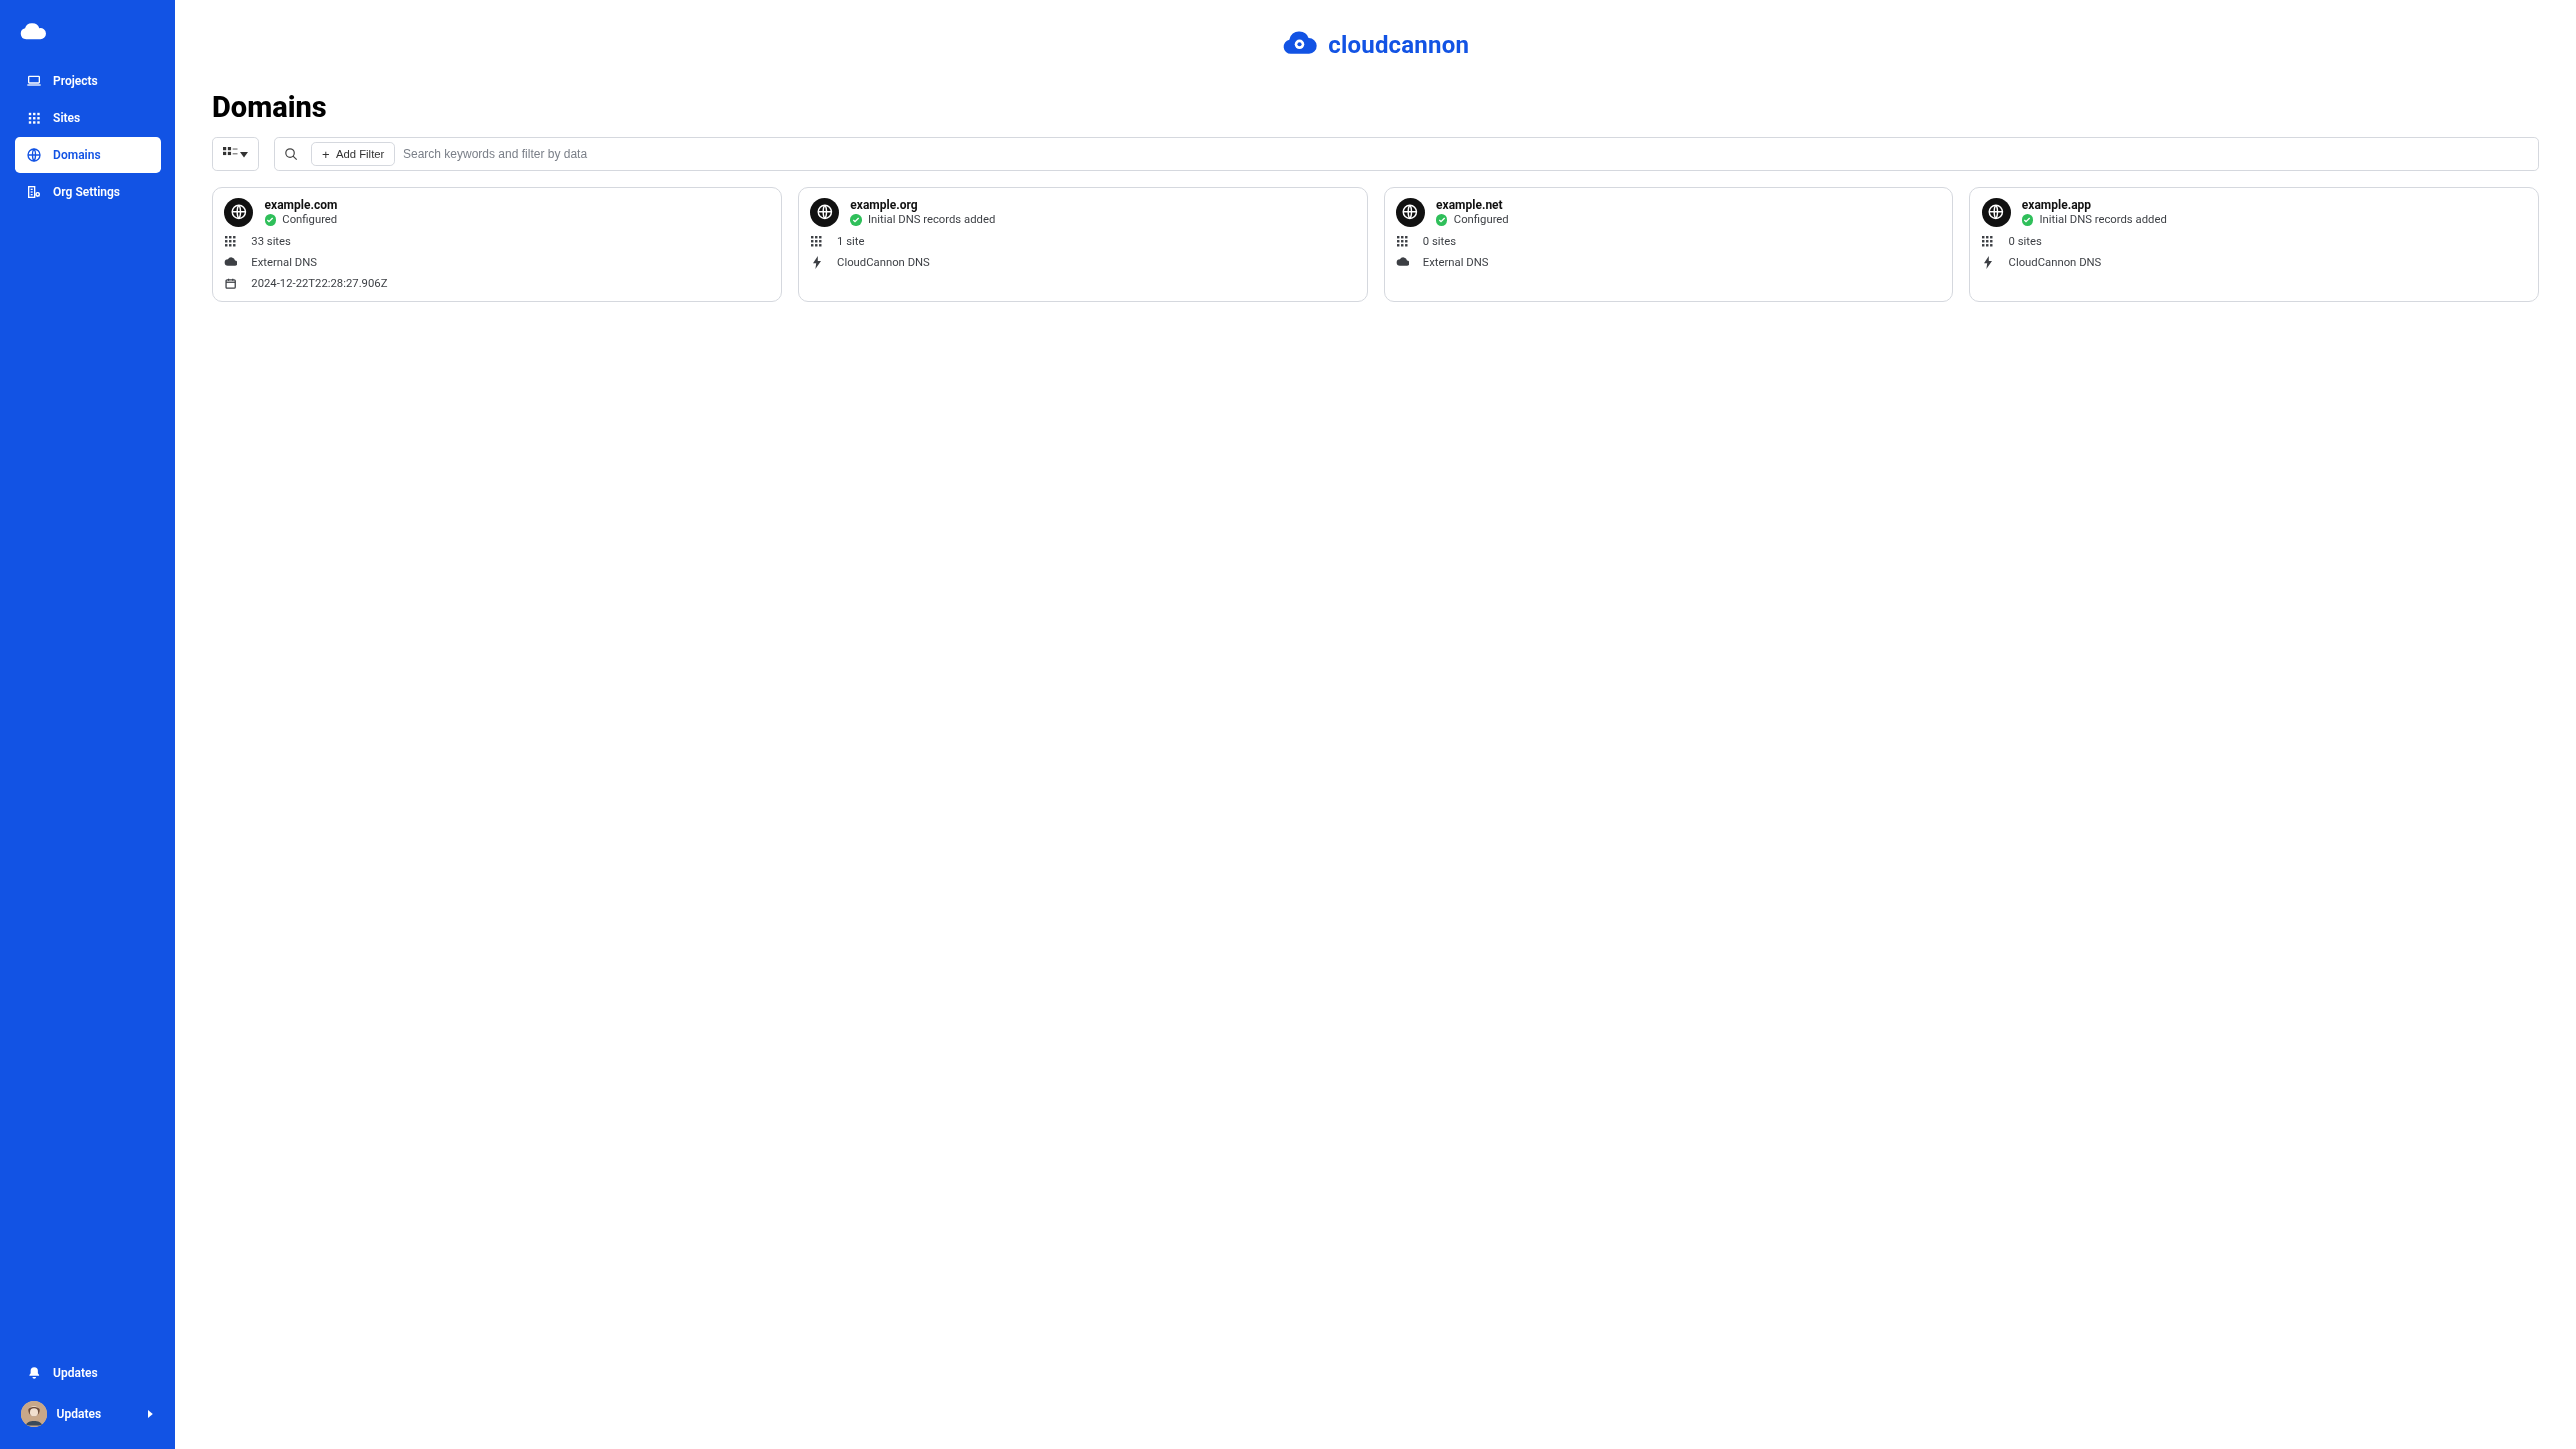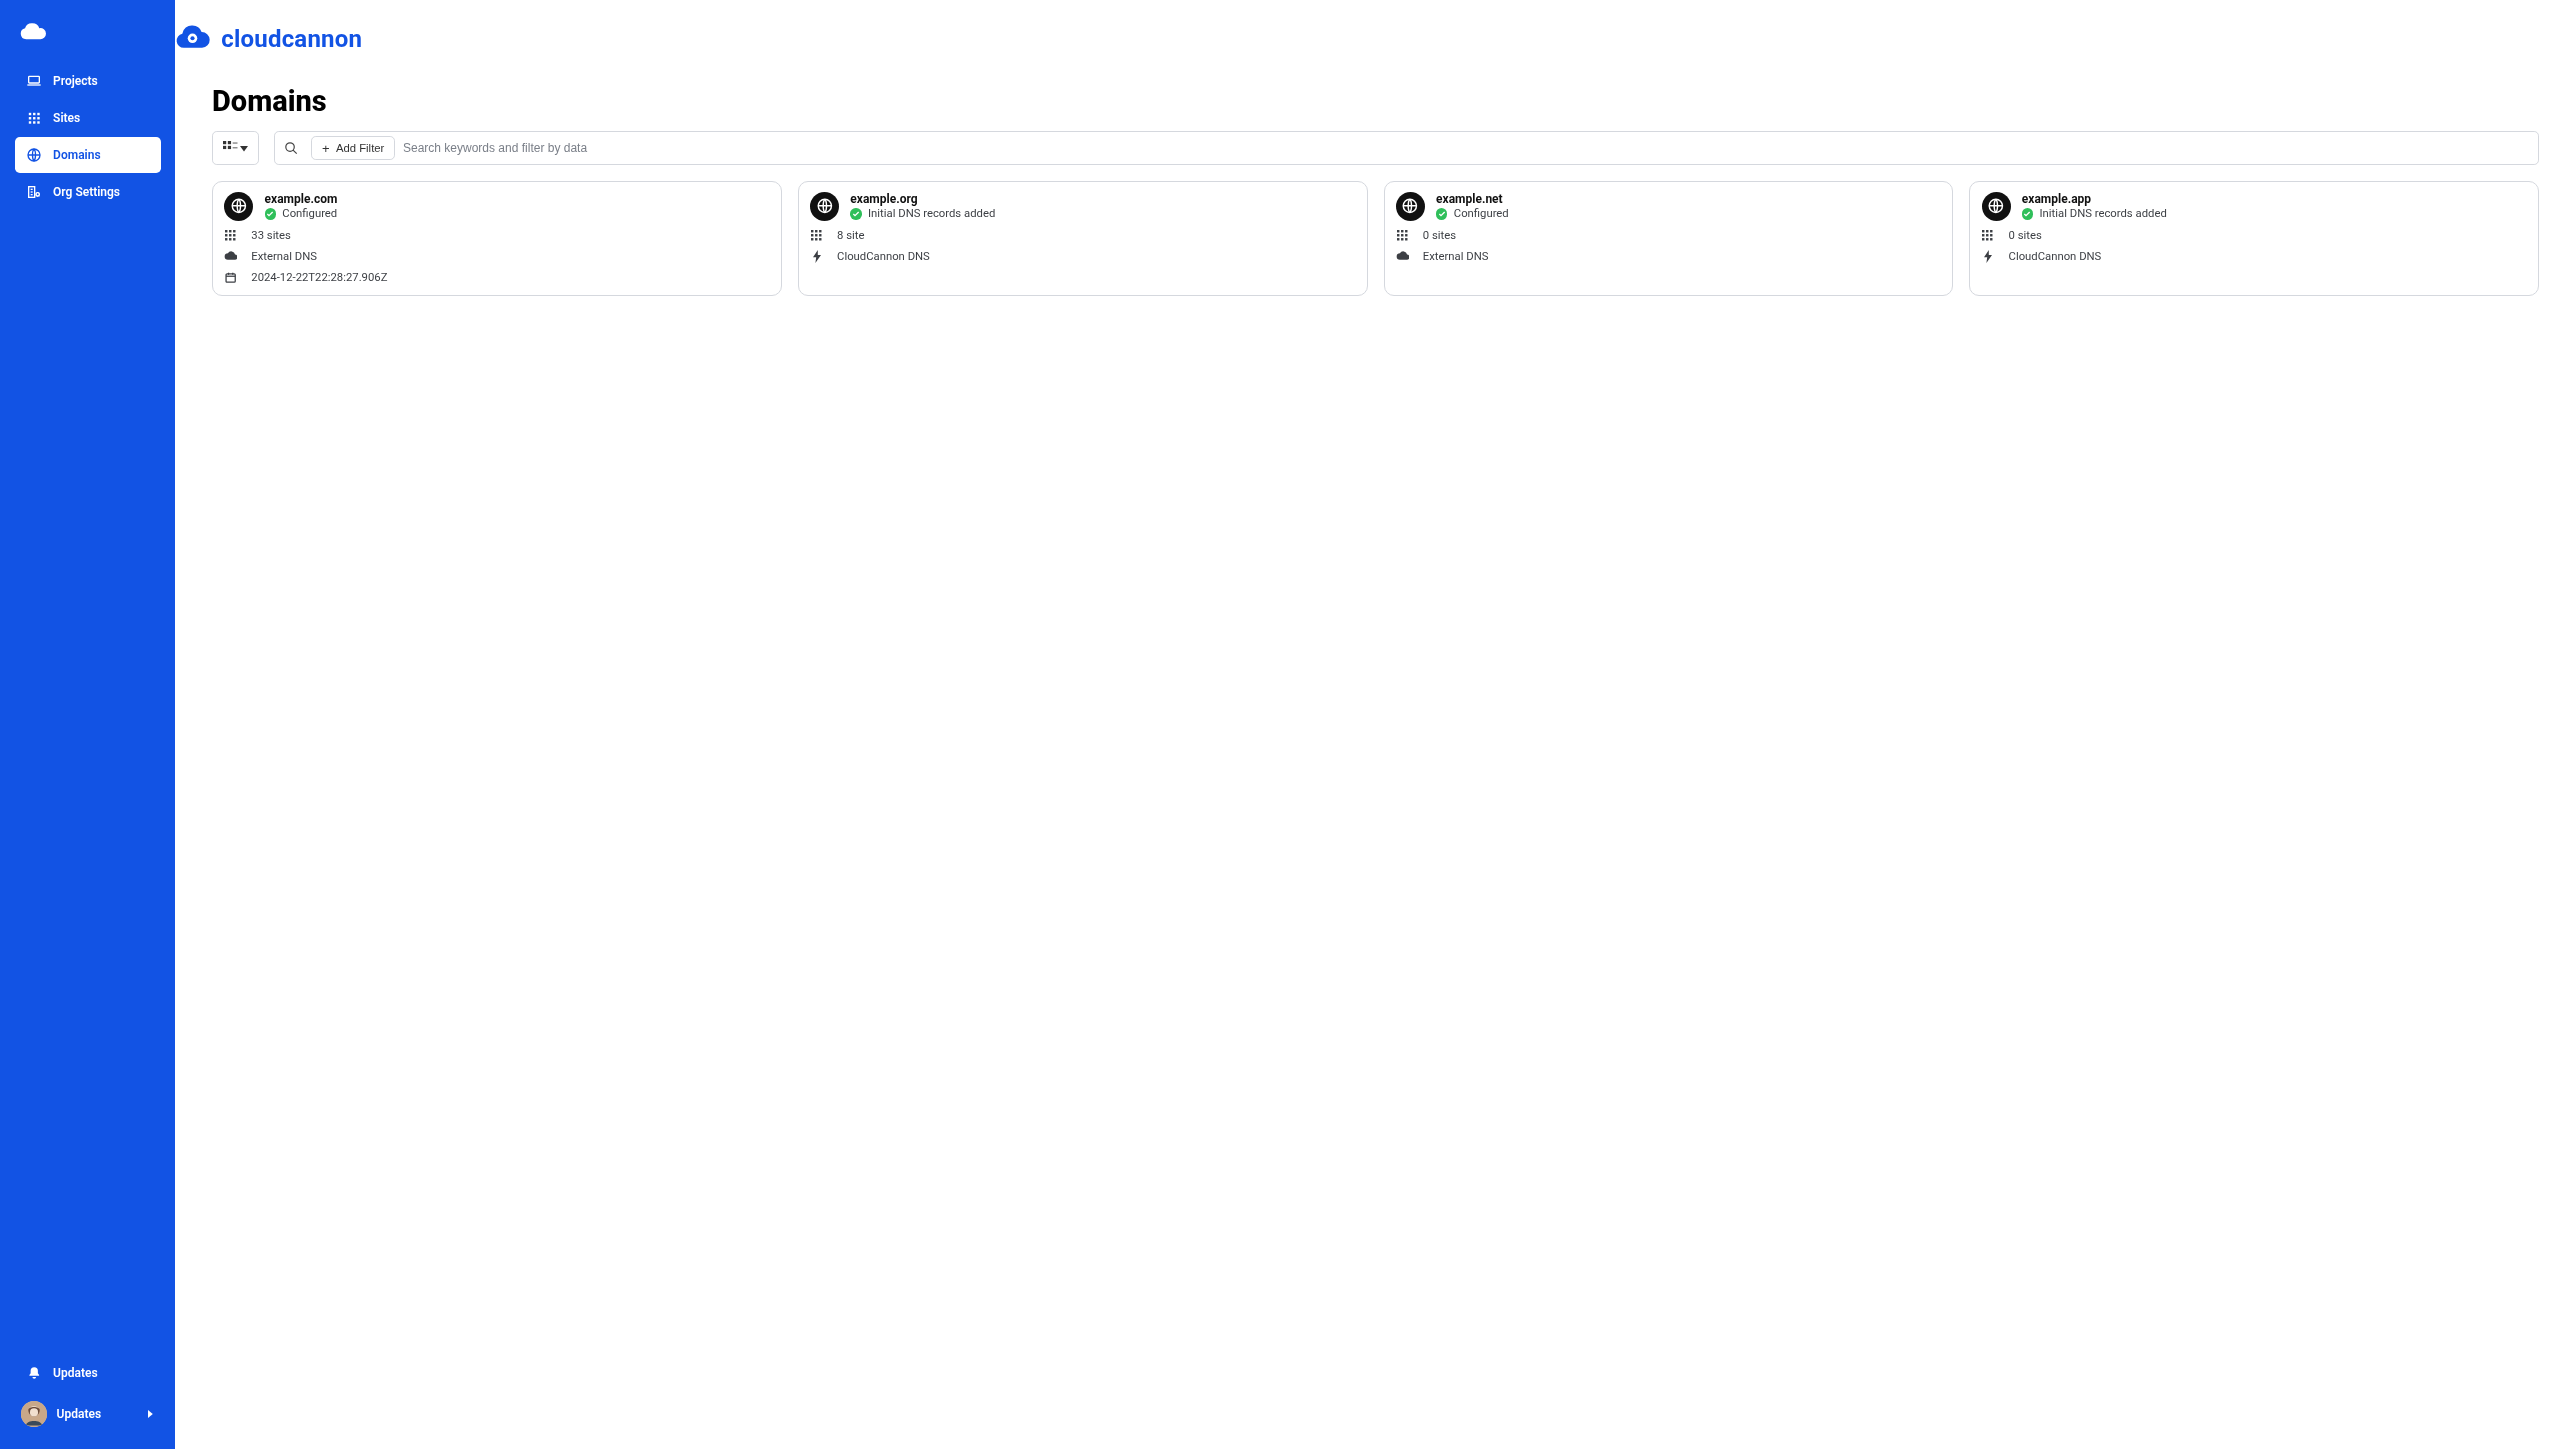--- a/index.html
+++ b/index.html
@@ -83,22 +83,22 @@
 
   
   .main {
     flex: 1;
     display: flex;
     flex-direction: column;
     align-items: stretch;
   }
   .hero {
     display: flex;
-    justify-content: flex-start;
-    padding: 23px 0 29px 0;
+    justify-content: center;
+    padding: 29px 0 29px 0;
   }
   .brand {
     display: flex; align-items: center; gap: 11.3px;
     color: #1253e4;
   }
   .brand .brand-text {
     font-size: 24px; font-weight: 700; letter-spacing: 0.2px;
   }
 
   .content {
@@ -406,21 +406,21 @@
                 <rect x="5" y="0" width="3" height="3"></rect>
                 <rect x="10" y="0" width="3" height="3"></rect>
                 <rect x="0" y="5" width="3" height="3"></rect>
                 <rect x="5" y="5" width="3" height="3"></rect>
                 <rect x="10" y="5" width="3" height="3"></rect>
                 <rect x="0" y="10" width="3" height="3"></rect>
                 <rect x="5" y="10" width="3" height="3"></rect>
                 <rect x="10" y="10" width="3" height="3"></rect>
               </svg>
             </span>
-            <span>8 site</span>
+            <span>1 site</span>
           </div>
           <div class="meta-row">
             <span class="mi">
               <svg width="8" height="13" viewBox="0 0 10 16" fill="#3c3f44">
                 <path d="M6 0L0 9h4l-1 7 7-10H6z"></path>
               </svg>
             </span>
             <span>CloudCannon DNS</span>
           </div>
         </div>

